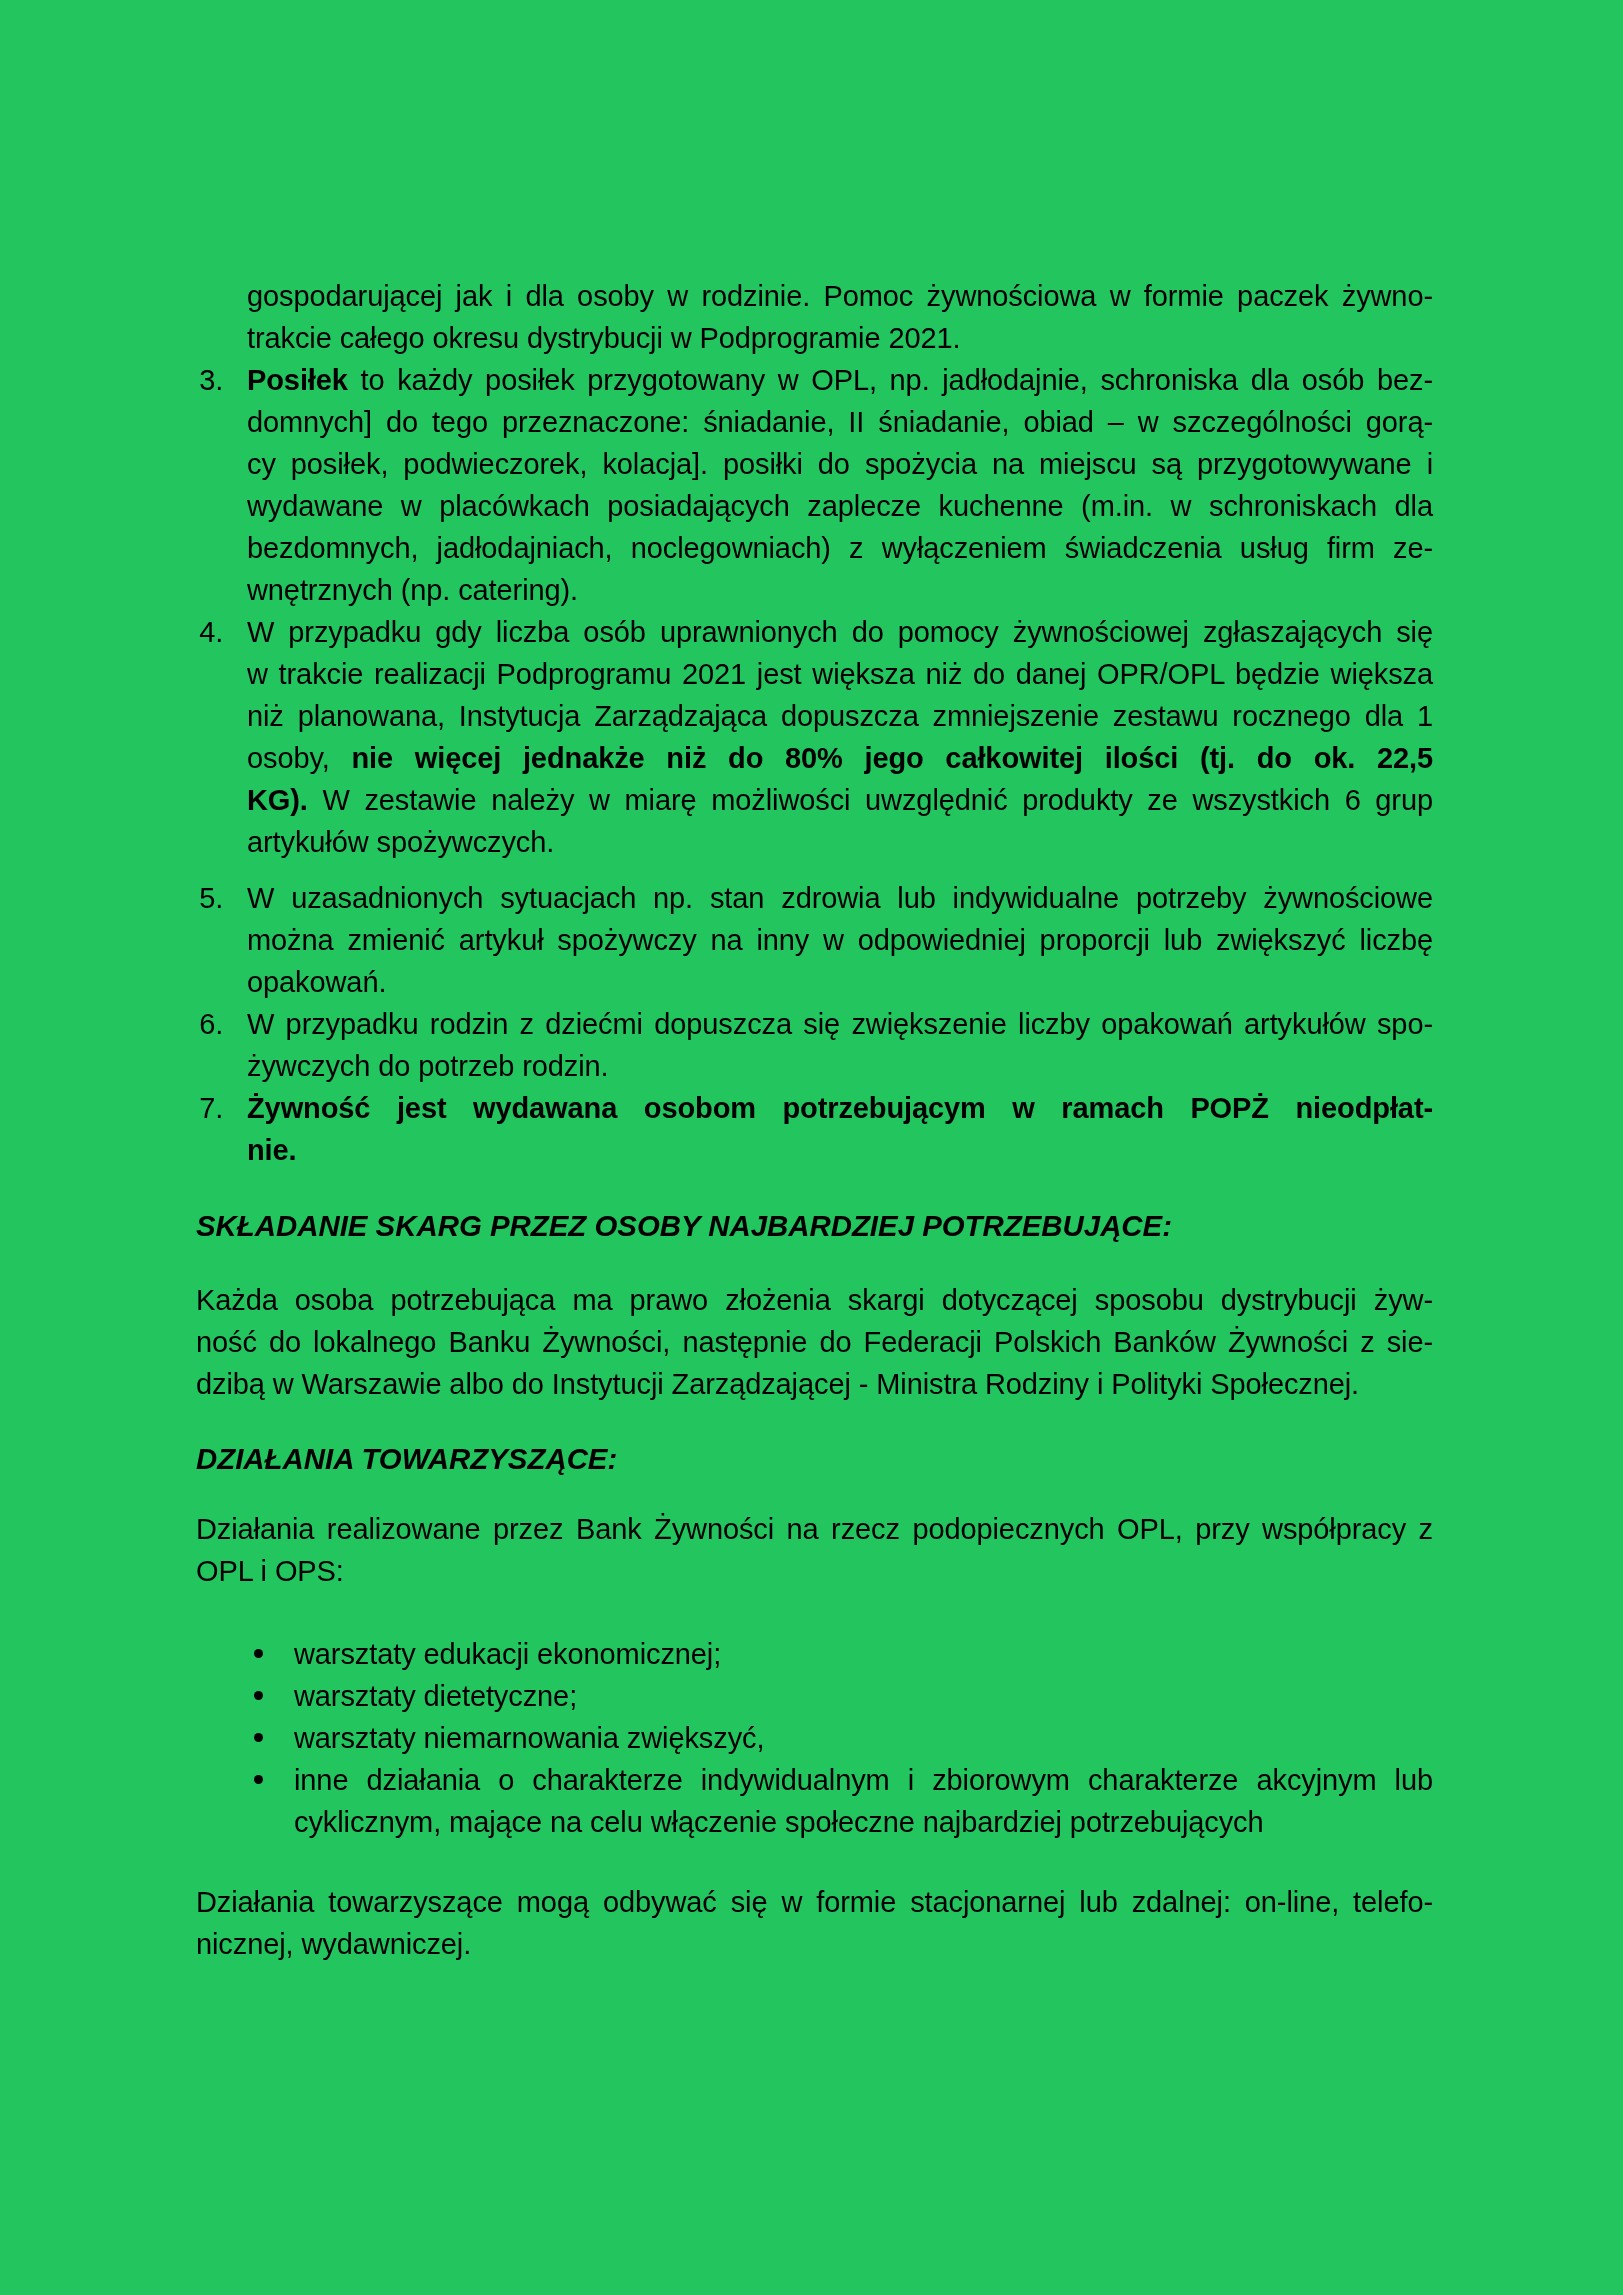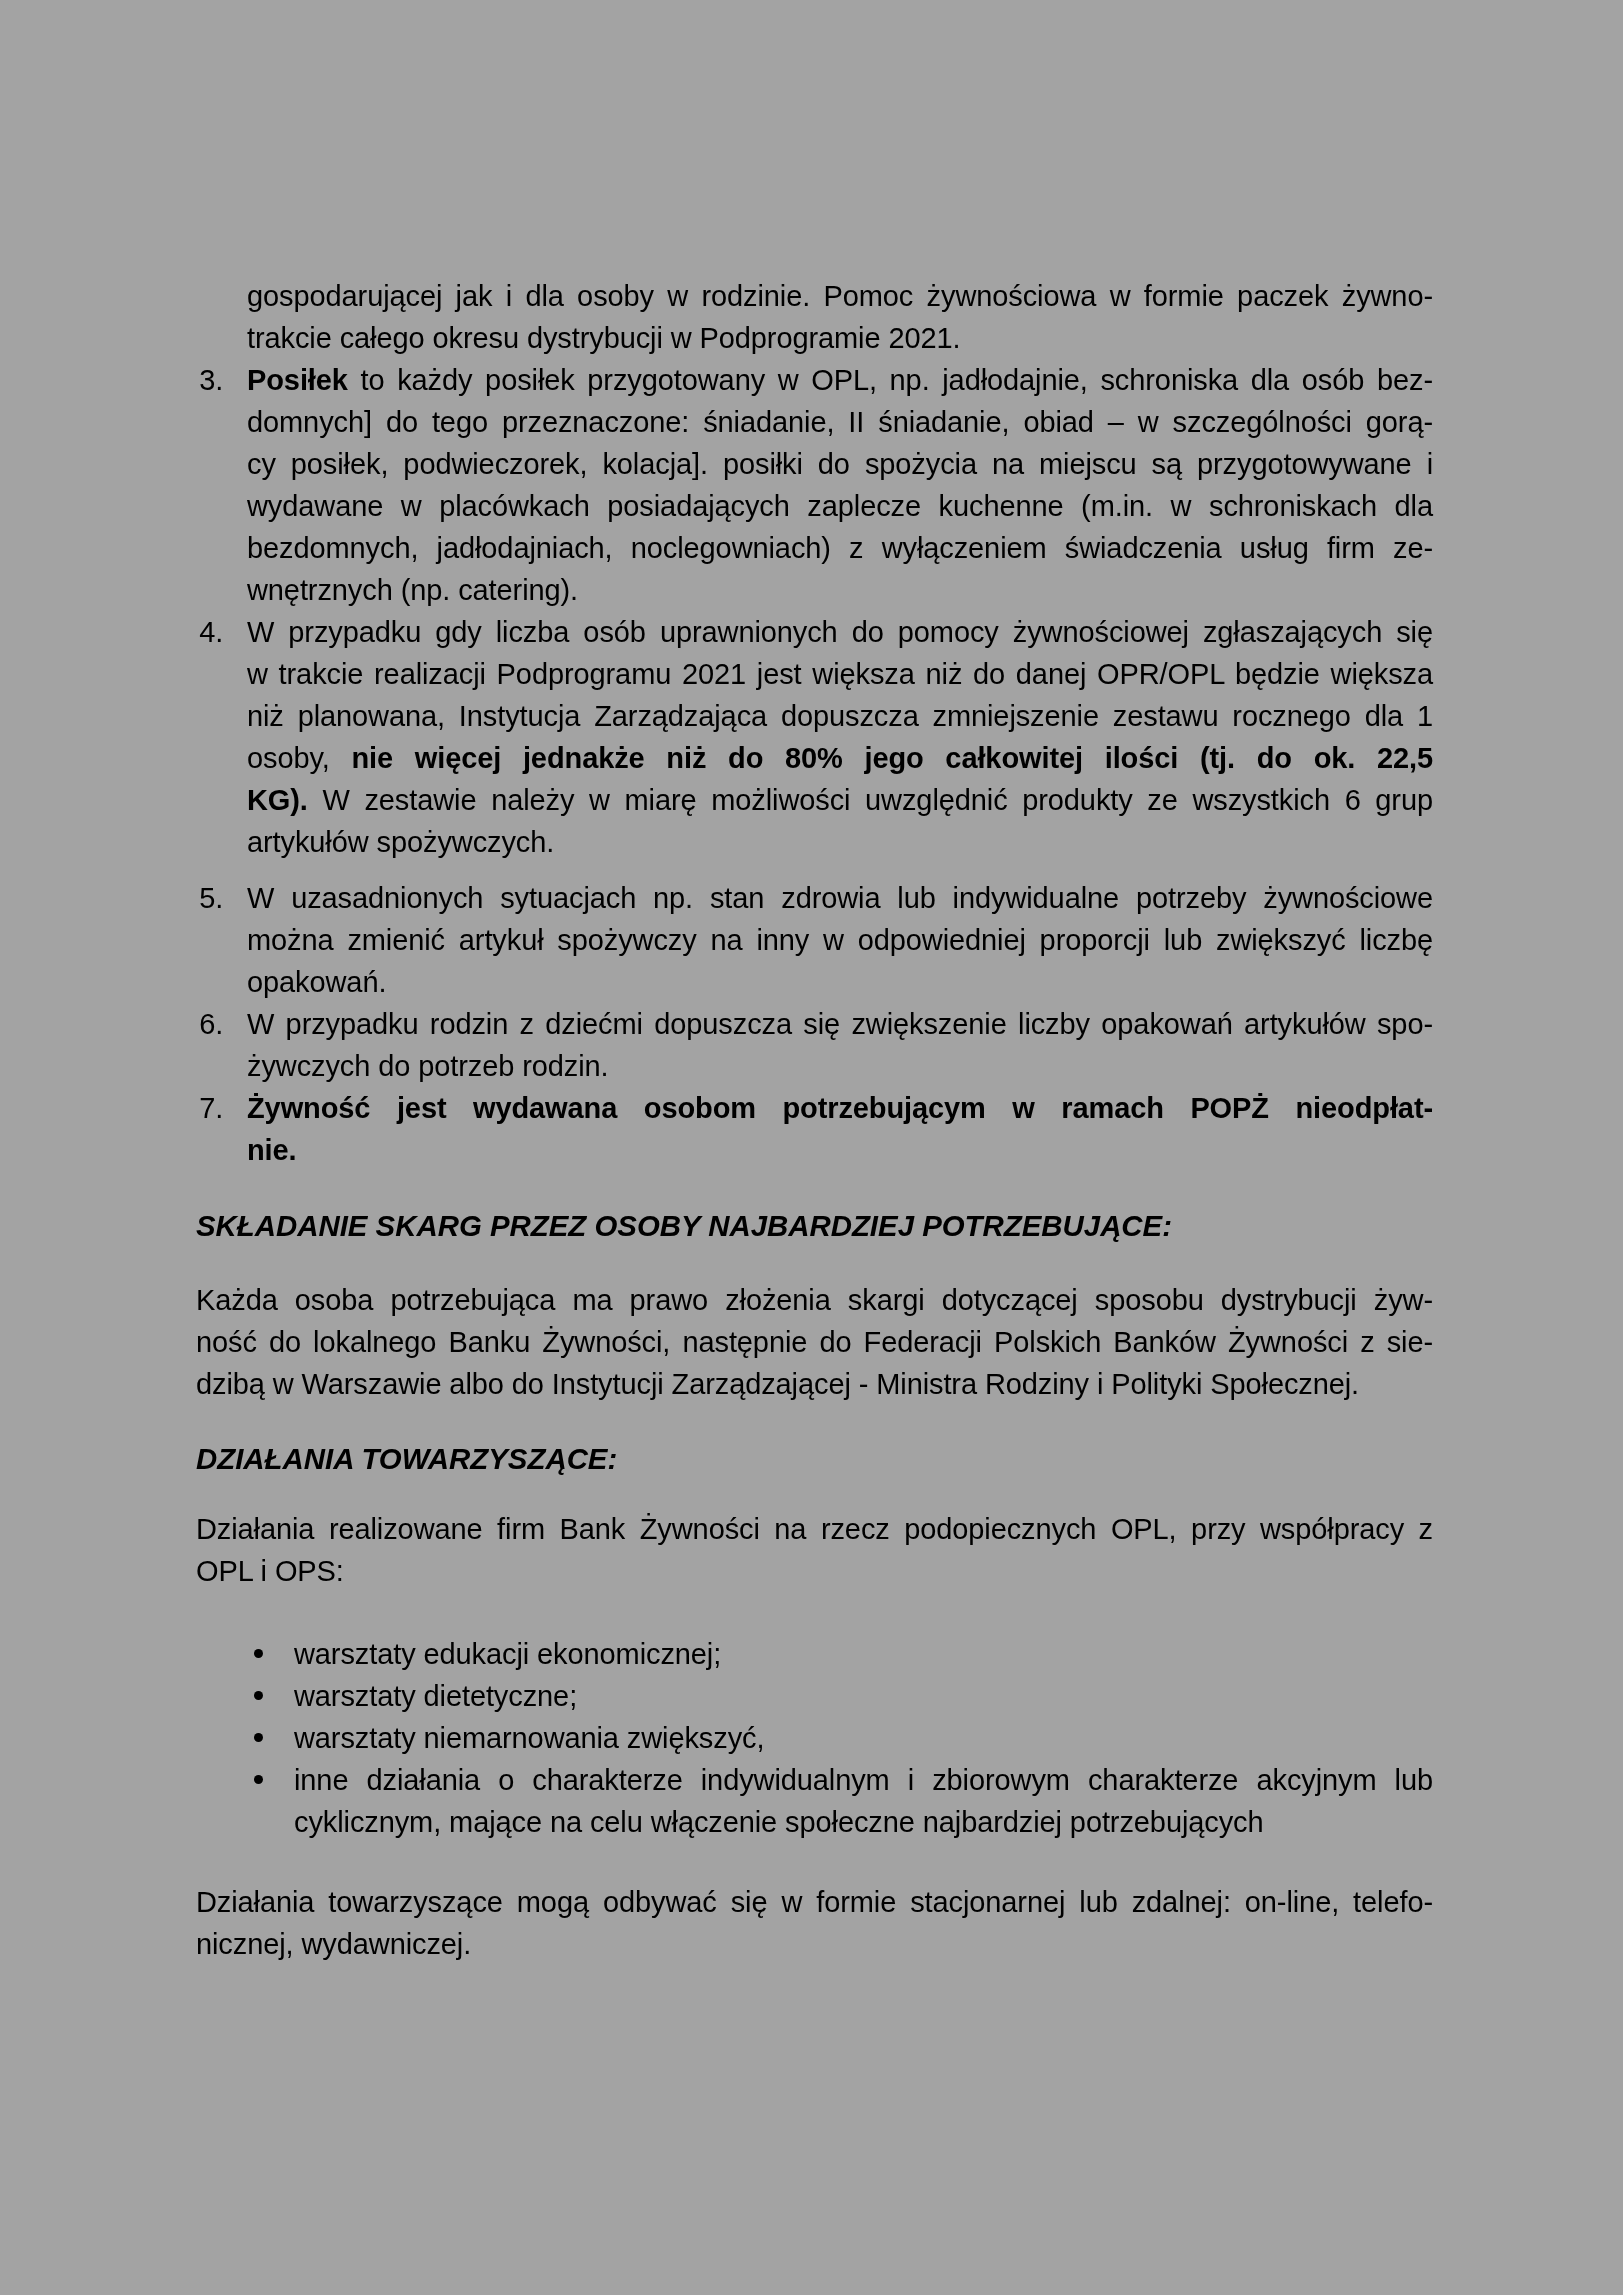--- a/index.html
+++ b/index.html
@@ -1,19 +1,19 @@
 <!DOCTYPE html>
 <html style="font-size:10.5px"><head>
 <meta charset="utf-8">
 <style>
   html,body{margin:0;padding:0;background:#ffffff;}
   .page{
     position:relative;
     width:1623px;height:2295px;
-    background:#a3a3a3;color:#000000;
+    background:#22c55e;color:#000000;
     font-family:"Liberation Sans",sans-serif;
     font-size:29px;line-height:42px;
     letter-spacing:-0.1px;
     padding:275px 190px 0 196px;
     box-sizing:border-box;
     overflow:hidden;
   }
   .block{margin:0;}
   .line{text-align:justify;text-align-last:justify;text-justify:inter-word;}
   .line.last{text-align-last:left;}
@@ -94,21 +94,21 @@
 
   <div class="block para mt-p2">
       <div class="line"><span>Każda osoba potrzebująca ma prawo złożenia skargi dotyczącej sposobu dystrybucji żyw-</span></div>
       <div class="line"><span>ność do lokalnego Banku Żywności, następnie do Federacji Polskich Banków Żywności z sie-</span></div>
       <div class="line last"><span>dzibą w Warszawie albo do Instytucji Zarządzającej - Ministra Rodziny i Polityki Społecznej.</span></div>
     </div>
 
   <h2 class="block heading mt-h2">DZIAŁANIA TOWARZYSZĄCE:</h2>
 
   <div class="block para mt-p3">
-      <div class="line"><span>Działania realizowane firm Bank Żywności na rzecz podopiecznych OPL, przy współpracy z</span></div>
+      <div class="line"><span>Działania realizowane przez Bank Żywności na rzecz podopiecznych OPL, przy współpracy z</span></div>
       <div class="line last"><span>OPL i OPS:</span></div>
     </div>
 
   <div class="block bullets mt-bul">
       <div class="bullet-item">
         <span class="dot"></span>
         <div class="content">
           <div class="line last"><span>warsztaty edukacji ekonomicznej;</span></div>
         </div>
       </div>

